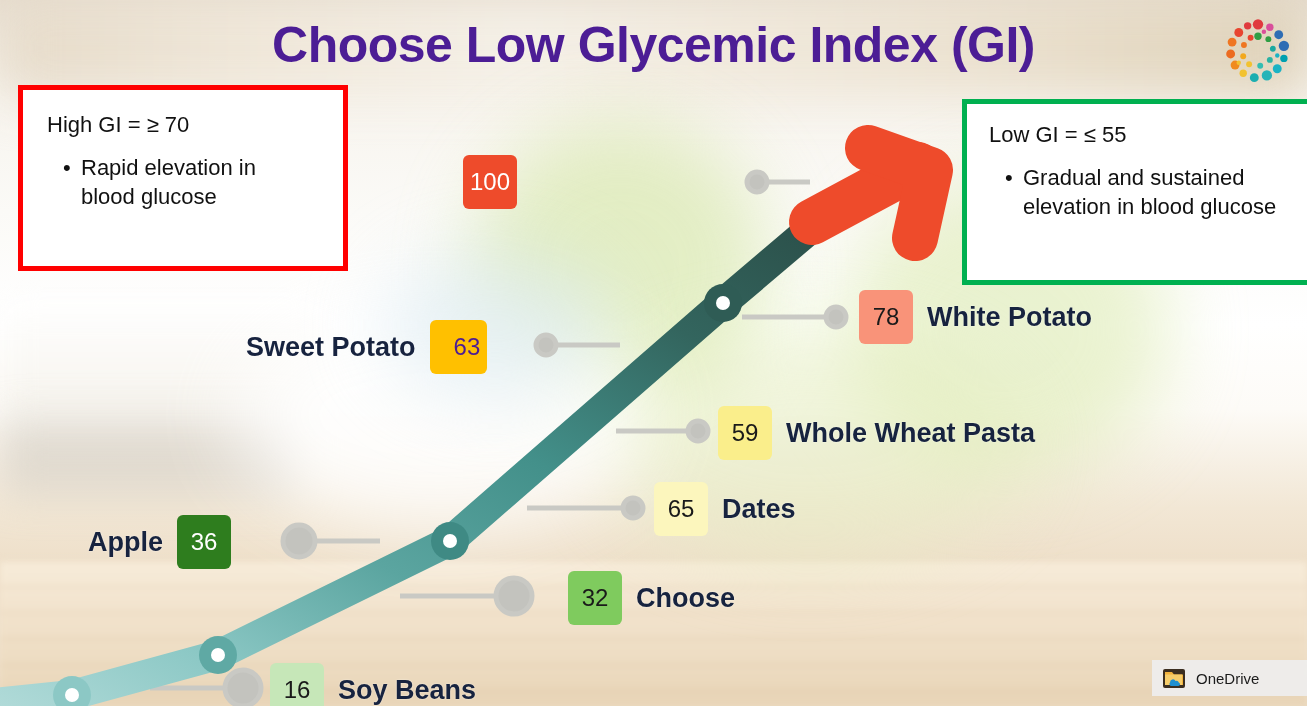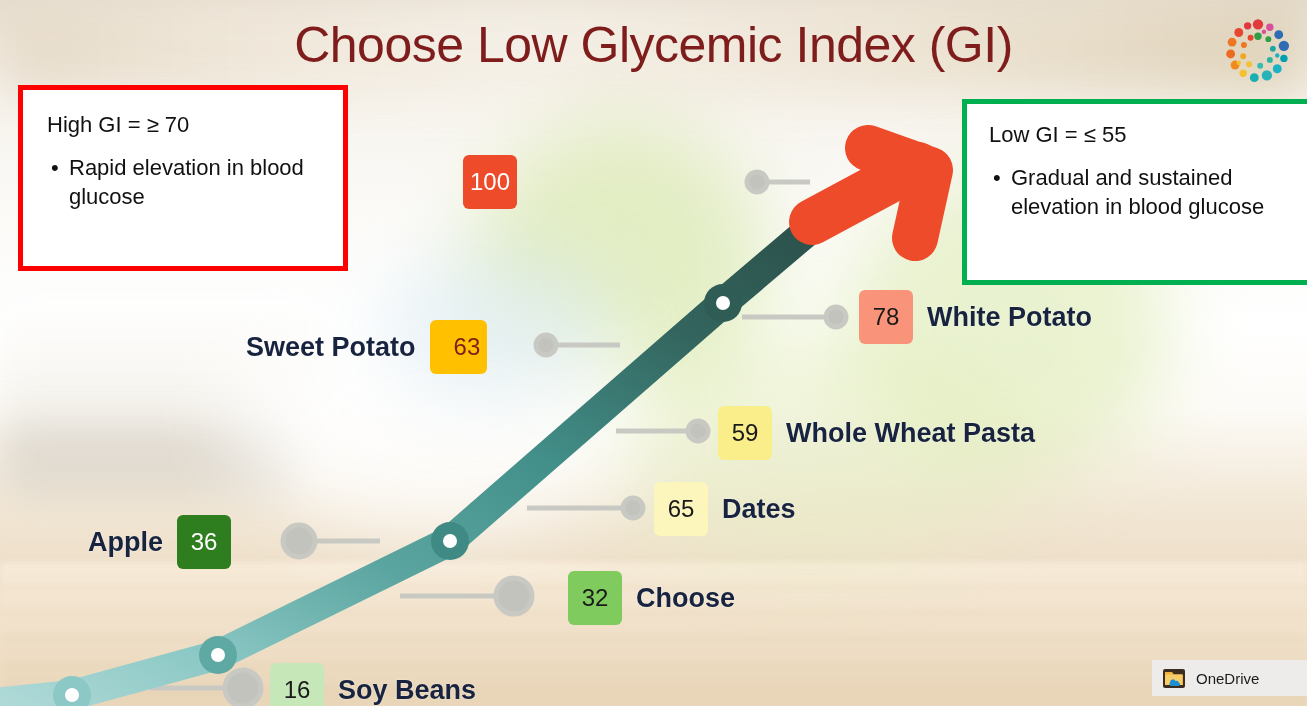--- a/index.html
+++ b/index.html
@@ -43,35 +43,35 @@
   }
   .bg-topbar{
     position:absolute;left:0;right:0;top:0;height:96px;
     background:linear-gradient(to right,#e5d9c6 0%,#efe6d7 18%,#f6f1e8 40%,#ece2d0 72%,#ddcfb4 100%);
     filter:blur(26px);opacity:.9;
   }
 
   
   .title{
     position:absolute;left:0;right:0;top:16px;
-    text-align:center;color:#7f1d1d;
-    font-size:50px;font-weight:normal;letter-spacing:-0.5px;
+    text-align:center;color:#4c1d95;
+    font-size:50px;font-weight:bold;letter-spacing:-0.5px;
     font-family:"Liberation Sans", sans-serif;
   }
 
   
   .logo{position:absolute;right:12px;top:14px;width:74px;height:74px;}
 
   
   .callout{
     position:absolute;background:#ffffff;box-sizing:border-box;
     color:#111;font-size:22px;line-height:1.32;
   }
   .callout .head{margin:0 0 14px 0;}
-  .callout ul{margin:0;padding:0 0 0 22px;list-style:none;}
+  .callout ul{margin:12px;padding:0 0 0 22px;list-style:none;}
   .callout li{position:relative;}
   .callout li:before{
     content:"\2022";position:absolute;left:-18px;top:0;
   }
   #callout-high{
     left:18px;top:85px;width:330px;height:186px;
     border:5px solid #FF0000;padding:20px 16px 0 24px;
   }
   #callout-low{
     left:962px;top:99px;width:360px;height:186px;
@@ -177,21 +177,21 @@
     <span class="badge" style="background:#EE4B2B;color:#FFFFFF;">100</span>
   </div>
 
   <div class="dl right" style="left:859px;top:290px;">
     <span class="badge" style="background:#F99379;color:#1A1A1A;">78</span>
     <span class="name">White Potato</span>
   </div>
 
   <div class="dl left" style="left:246px;top:320px;">
     <span class="name">Sweet Potato</span>
-    <span class="badge" style="background:#FFC000;color:#7f1d1d;padding-left:24px;">63</span>
+    <span class="badge" style="background:#FFC000;color:#4c1d95;padding-left:24px;">63</span>
   </div>
 
   <div class="dl right" style="left:718px;top:406px;">
     <span class="badge" style="background:#FAEE8B;color:#1A1A1A;">59</span>
     <span class="name">Whole Wheat Pasta</span>
   </div>
 
   <div class="dl right" style="left:654px;top:482px;">
     <span class="badge" style="background:#FCF6BD;color:#1A1A1A;">65</span>
     <span class="name">Dates</span>

